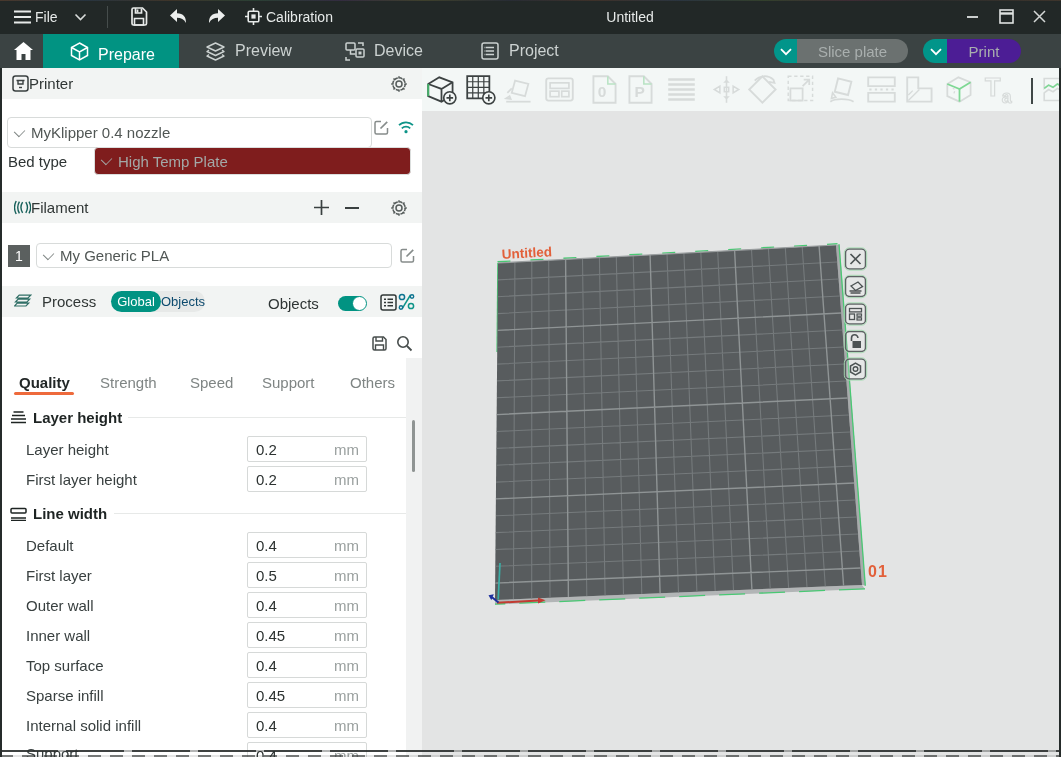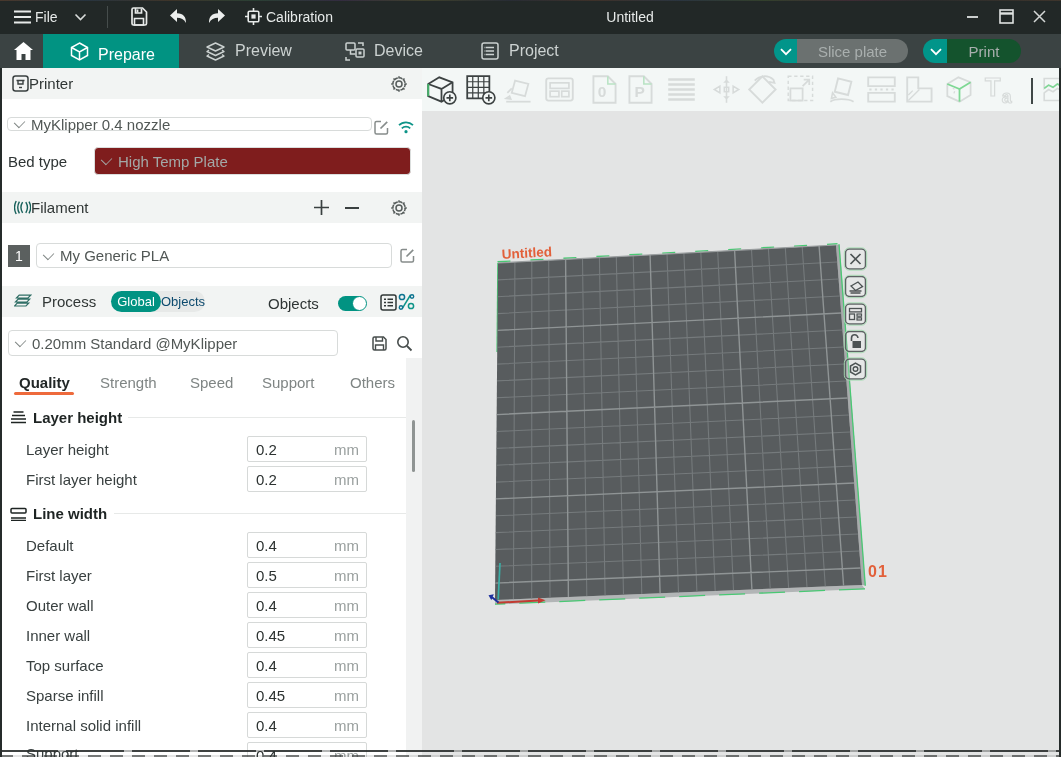--- a/index.html
+++ b/index.html
@@ -91,37 +91,37 @@
  <div class="abs navtab" style="left:509px;top:0">Project</div>
  <div class="abs" style="left:774px;top:5px;width:23px;height:24px;background:#01958a;border-radius:12px 0 0 12px"></div>
  <svg class="abs" style="left:780px;top:14px" width="12" height="8" viewBox="0 0 12 8">
       <path d="M1 1.2l5 5 5-5" stroke="#fff" stroke-width="1.8" fill="none"></path>
     </svg>
  <div class="abs" style="left:797px;top:5px;width:111px;height:24px;background:#6b7170;border-radius:0 12px 12px 0;color:#a9afae;font-size:15px;display:flex;align-items:center;justify-content:center">Slice plate</div>
  <div class="abs" style="left:923px;top:5px;width:24px;height:24px;background:#01958a;border-radius:12px 0 0 12px"></div>
  <svg class="abs" style="left:930px;top:14px" width="12" height="8" viewBox="0 0 12 8">
       <path d="M1 1.2l5 5 5-5" stroke="#fff" stroke-width="1.8" fill="none"></path>
     </svg>
- <div class="abs" style="left:947px;top:5px;width:74px;height:24px;background:#14532d;border-radius:0 12px 12px 0;color:#a9afae;font-size:15px;display:flex;align-items:center;justify-content:center">Print</div>
+ <div class="abs" style="left:947px;top:5px;width:74px;height:24px;background:#4c1d95;border-radius:0 12px 12px 0;color:#a9afae;font-size:15px;display:flex;align-items:center;justify-content:center">Print</div>
 </div>
 <div class="abs" id="panel">
  <div class="abs sechead" style="top:0">
   <svg style="margin-left:12px" width="17" height="17" viewBox="0 0 17 17">
         <rect x="1" y="1" width="15" height="15" rx="2.5" fill="none" stroke="#3a4040" stroke-width="1.5"></rect>
         <path d="M4.5 5.5h8M6 5.5v3.5h5V5.5" fill="none" stroke="#3a4040" stroke-width="1.4"></path>
         <path d="M7 12.5h3" stroke="#3a4040" stroke-width="1.4"></path>
       </svg>
   <div class="sectitle">Printer</div>
  </div>
  <svg class="abs" style="left:390px;top:7px" width="18" height="18" viewBox="0 0 18 18">
       <circle cx="9" cy="9" r="3" fill="none" stroke="#565c5b" stroke-width="1.5"></circle>
       <path d="M9 1.2v2.4M9 14.4v2.4M1.2 9h2.4M14.4 9h2.4M3.5 3.5l1.7 1.7M12.8 12.8l1.7 1.7M14.5 3.5l-1.7 1.7M5.2 12.8l-1.7 1.7" stroke="#565c5b" stroke-width="1.5" fill="none"></path>
       <circle cx="9" cy="9" r="6.2" fill="none" stroke="#565c5b" stroke-width="1.5" stroke-dasharray="3.2 1.6"></circle>
     </svg>
- <div class="abs combo" style="left:7px;top:49px;width:365px;height:14px">
+ <div class="abs combo" style="left:7px;top:49px;width:365px;height:31px">
   <span class="chev"></span>MyKlipper 0.4 nozzle
  </div>
  <svg class="abs" style="left:373px;top:51px" width="17" height="17" viewBox="0 0 17 17">
       <path d="M8 2.5H3.5A1.5 1.5 0 0 0 2 4v9.5A1.5 1.5 0 0 0 3.5 15H13a1.5 1.5 0 0 0 1.5-1.5V9" fill="none" stroke="#868c8b" stroke-width="1.5"></path>
       <path d="M7.5 9.5 14.2 2.8" stroke="#868c8b" stroke-width="1.7"></path>
     </svg>
  <svg class="abs" style="left:397px;top:52px" width="18" height="14" viewBox="0 0 18 14">
       <path d="M2 5.2a10 10 0 0 1 14 0" fill="none" stroke="#0d9488" stroke-width="1.7"></path>
       <path d="M4.8 8.4a6 6 0 0 1 8.4 0" fill="none" stroke="#0d9488" stroke-width="1.7"></path>
       <circle cx="9" cy="11.7" r="1.6" fill="#0d9488"></circle>
@@ -171,23 +171,20 @@
       <rect x="1" y="1" width="15" height="15" rx="2" fill="none" stroke="#313737" stroke-width="1.5"></rect>
       <path d="M4 5.2h2M4 8.5h2M4 11.8h2M7.5 5.2h5.5M7.5 8.5h5.5M7.5 11.8h5.5" stroke="#313737" stroke-width="1.4"></path>
     </svg>
  <svg class="abs" style="left:398px;top:225px" width="17" height="18" viewBox="0 0 17 18">
       <circle cx="4" cy="4" r="2.6" fill="none" stroke="#0e7490" stroke-width="1.5"></circle>
       <circle cx="13" cy="13" r="2.6" fill="none" stroke="#0d9488" stroke-width="1.5"></circle>
       <path d="M12.5 2 4 15.8" stroke="#0d9488" stroke-width="1.5"></path>
       <circle cx="14" cy="3.5" r="1.7" fill="none" stroke="#0e7490" stroke-width="1.4"></circle>
       <circle cx="3" cy="14.5" r="1.7" fill="none" stroke="#0e7490" stroke-width="1.4"></circle>
     </svg>
- <div class="abs combo" style="left:8px;top:262px;width:330px;height:26px">
-  <span class="chev"></span>0.20mm Standard @MyKlipper
- </div>
  <svg class="abs" style="left:371px;top:267px" width="17" height="17" viewBox="0 0 17 17">
       <path d="M2 3.5A1.5 1.5 0 0 1 3.5 2h9L15 4.5v9a1.5 1.5 0 0 1-1.5 1.5h-10A1.5 1.5 0 0 1 2 13.5z" fill="none" stroke="#474d4c" stroke-width="1.5"></path>
       <path d="M5 2v4h6.5V2.2M4.5 15v-5h8v5" fill="none" stroke="#474d4c" stroke-width="1.4"></path>
     </svg>
  <svg class="abs" style="left:396px;top:267px" width="17" height="17" viewBox="0 0 17 17">
       <circle cx="7" cy="7" r="5.2" fill="none" stroke="#474d4c" stroke-width="1.6"></circle>
       <path d="M11 11l4.5 4.5" stroke="#474d4c" stroke-width="1.8"></path>
     </svg>
  <div class="abs" style="left:19px;top:306px;font-size:15px;font-weight:bold;color:#222727">Quality</div>
  <div class="abs" style="left:100px;top:306px;font-size:15px;color:#7f8584">Strength</div>

